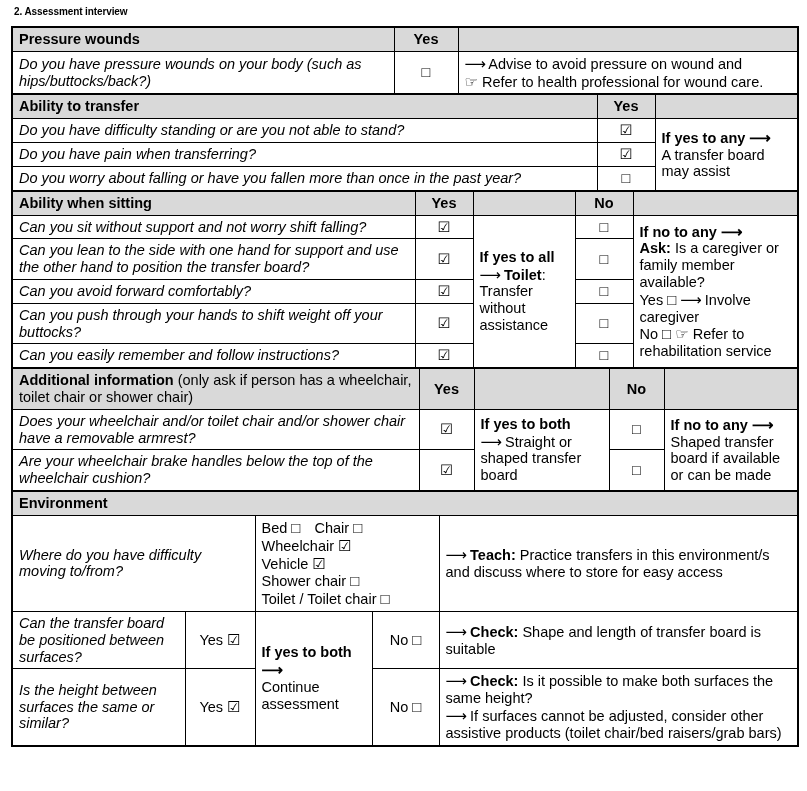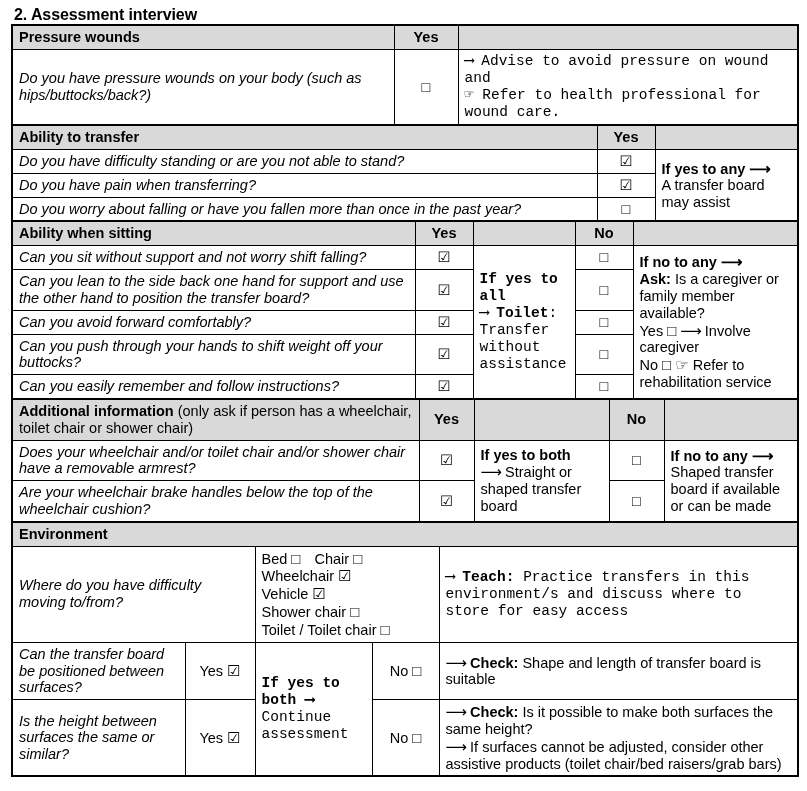--- a/index.html
+++ b/index.html
@@ -15,23 +15,23 @@
     -webkit-font-smoothing: antialiased;
   }
   .page {
     position: relative;
     width: 807px;
     height: 791px;
     box-sizing: border-box;
     padding: 0;
   }
   .page-title {
-    font-size: 16px;
+    font-size: 10px;
     font-weight: bold;
-    margin: 6px 0 0 14px;
+    margin: 6px 0 9px 14px;
     letter-spacing: -0.1px;
   }
   table.form {
     border-collapse: collapse;
     table-layout: fixed;
     width: 730px;
     margin-left: 11px;
     border: 2px solid #000;
   }
   table.form td {
@@ -64,21 +64,20 @@
     font-style: italic;
   }
   td.chk {
     text-align: center;
     vertical-align: middle;
     font-size: 15px;
   }
   td.advice {
     vertical-align: middle;
     line-height: 1.18;
-    font-family: Liberation Mono, monospace;
   }
   td.advice-top {
     vertical-align: top;
     padding-top: 6px;
     line-height: 1.18;
   }
   .b { font-weight: bold; }
   .norm { font-weight: normal; }
   .arrow { font-size: 15px; letter-spacing: -1px; }
   .hand { font-size: 15px; }
@@ -202,21 +201,21 @@
           </div>
           <div>
             <span>No</span>
             <span class="box">□</span>
             <span class="hand">☞</span>
             <span>Refer to rehabilitation service</span>
           </div>
         </td>
       </tr>
       <tr>
-        <td class="qcell">Can you lean to the side back one hand for support and use the other hand to position the transfer board?</td>
+        <td class="qcell">Can you lean to the side with one hand for support and use the other hand to position the transfer board?</td>
         <td class="chk">☑</td>
         <td class="chk">□</td>
       </tr>
       <tr>
         <td class="qcell">Can you avoid forward comfortably?</td>
         <td class="chk">☑</td>
         <td class="chk">□</td>
       </tr>
       <tr>
         <td class="qcell">Can you push through your hands to shift weight off your buttocks?</td>

